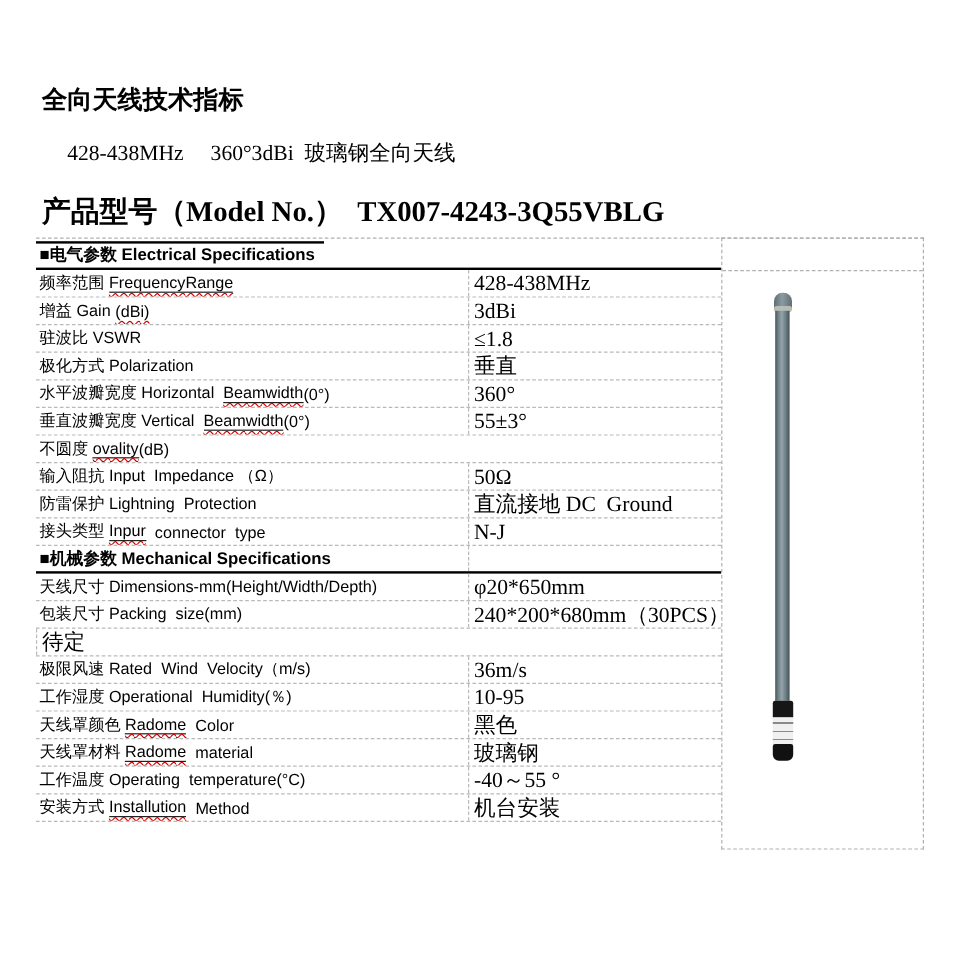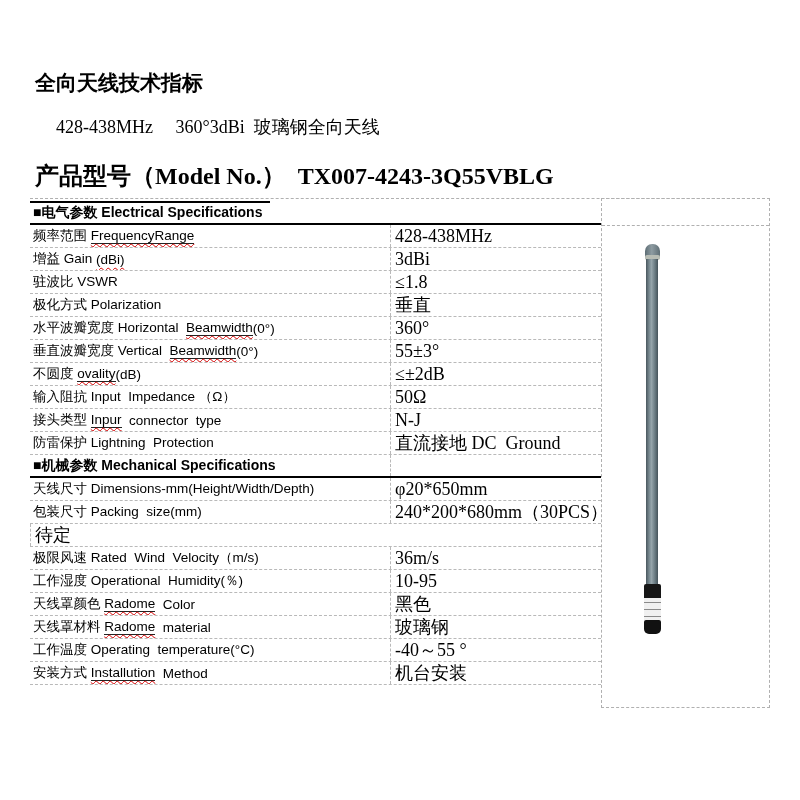--- a/index.html
+++ b/index.html
@@ -79,33 +79,32 @@
       <div class="row">
         <div class="cell-l"><span class="seg">水平波瓣宽度 Horizontal  </span><span class="seg u sq">Beamwidth</span><span class="seg">(0°)</span></div>
         <div class="cell-v">360°</div>
       </div>
       <div class="row">
         <div class="cell-l"><span class="seg">垂直波瓣宽度 Vertical  </span><span class="seg u sq">Beamwidth</span><span class="seg">(0°)</span></div>
         <div class="cell-v">55±3°</div>
       </div>
       <div class="row">
         <div class="cell-l"><span class="seg">不圆度 </span><span class="seg u sq">ovality</span><span class="seg">(dB)</span></div>
-        <div class="cell-v">≤±2dB</div>
       </div>
       <div class="row">
         <div class="cell-l"><span class="seg">输入阻抗 Input  Impedance （Ω）</span></div>
         <div class="cell-v">50Ω</div>
       </div>
       <div class="row">
+        <div class="cell-l"><span class="seg">防雷保护 Lightning  Protection</span></div>
+        <div class="cell-v">直流接地 DC  Ground</div>
+      </div>
+      <div class="row">
         <div class="cell-l"><span class="seg">接头类型 </span><span class="seg u sq">Inpur</span><span class="seg">  connector  type</span></div>
         <div class="cell-v">N-J</div>
-      </div>
-      <div class="row">
-        <div class="cell-l"><span class="seg">防雷保护 Lightning  Protection</span></div>
-        <div class="cell-v">直流接地 DC  Ground</div>
       </div>
       <div class="row hdr">
         <div class="cell-l">■机械参数 Mechanical Specifications</div>
         <div class="cell-v"></div>
       </div>
       <div class="row">
         <div class="cell-l"><span class="seg">天线尺寸 Dimensions-mm(Height/Width/Depth)</span></div>
         <div class="cell-v">φ20*650mm</div>
       </div>
       <div class="row">

